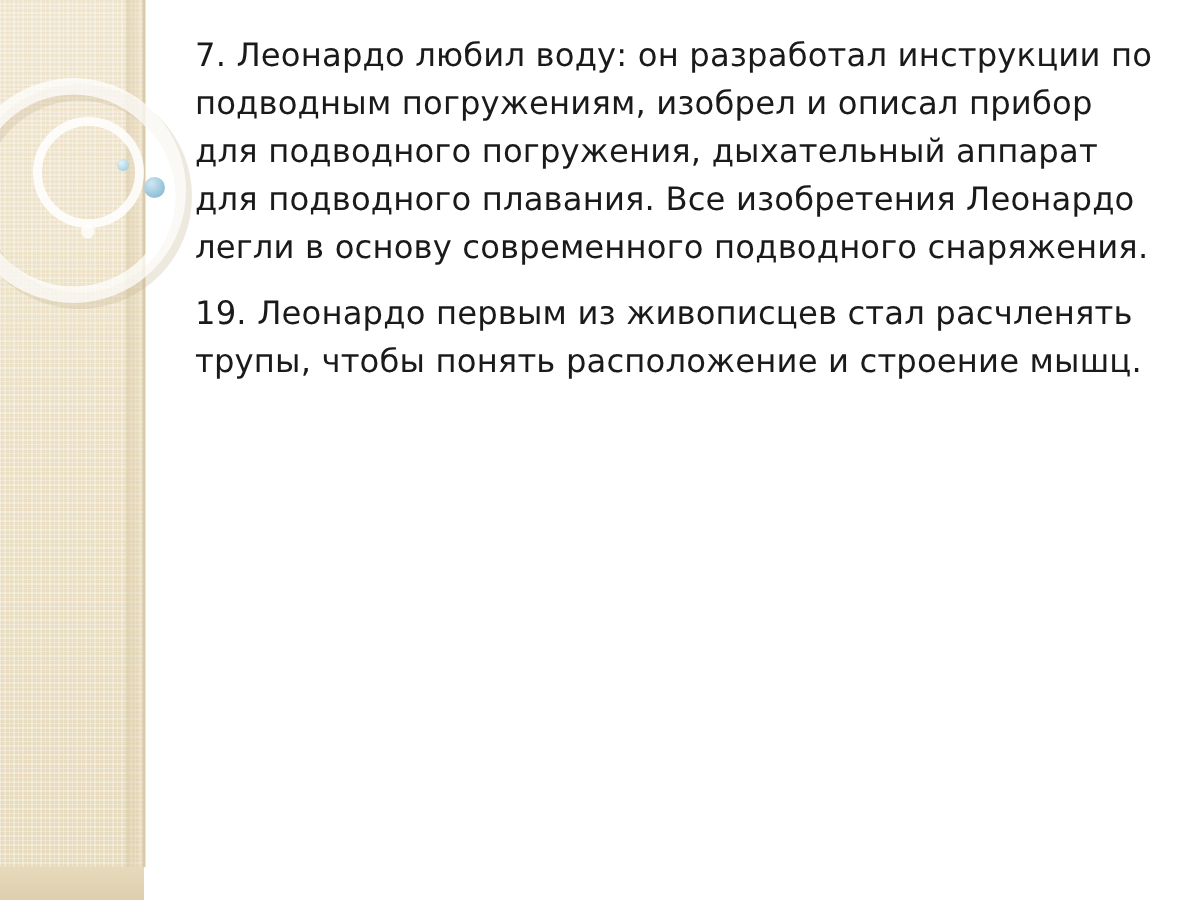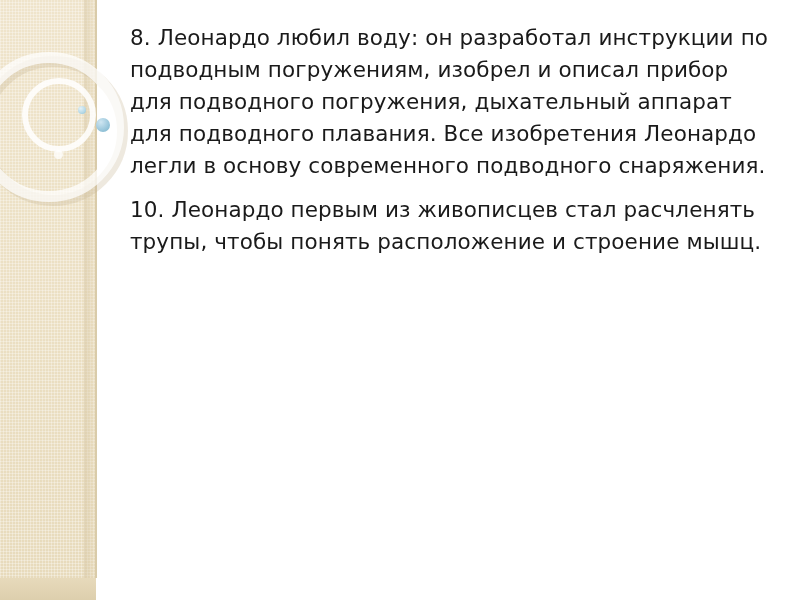--- a/index.html
+++ b/index.html
@@ -158,20 +158,20 @@
   <div class="left-band-edge"></div>
 
   <div class="ring-large-shadow"></div>
   <div class="ring-large"></div>
   <div class="ring-small"></div>
   <div class="dot-pale"></div>
   <div class="dot-blue-small"></div>
   <div class="dot-blue-big"></div>
 
   <div class="content">
-    <p class="para">8. Леонардо любил воду: он разработал инструкции по подводным погружениям, изобрел и описал прибор для подводного погружения, дыхательный аппарат для подводного плавания. Все изобретения Леонардо легли в основу современного подводного снаряжения.</p>
-    <p class="para">10. Леонардо первым из живописцев стал расчленять трупы, чтобы понять расположение и строение мышц.</p>
+    <p class="para">7. Леонардо любил воду: он разработал инструкции по подводным погружениям, изобрел и описал прибор для подводного погружения, дыхательный аппарат для подводного плавания. Все изобретения Леонардо легли в основу современного подводного снаряжения.</p>
+    <p class="para">19. Леонардо первым из живописцев стал расчленять трупы, чтобы понять расположение и строение мышц.</p>
   </div>
 
   <div class="bottom-bar"></div>
   <div class="bottom-bar-left"></div>
 
 </div>
 
 </body></html>

